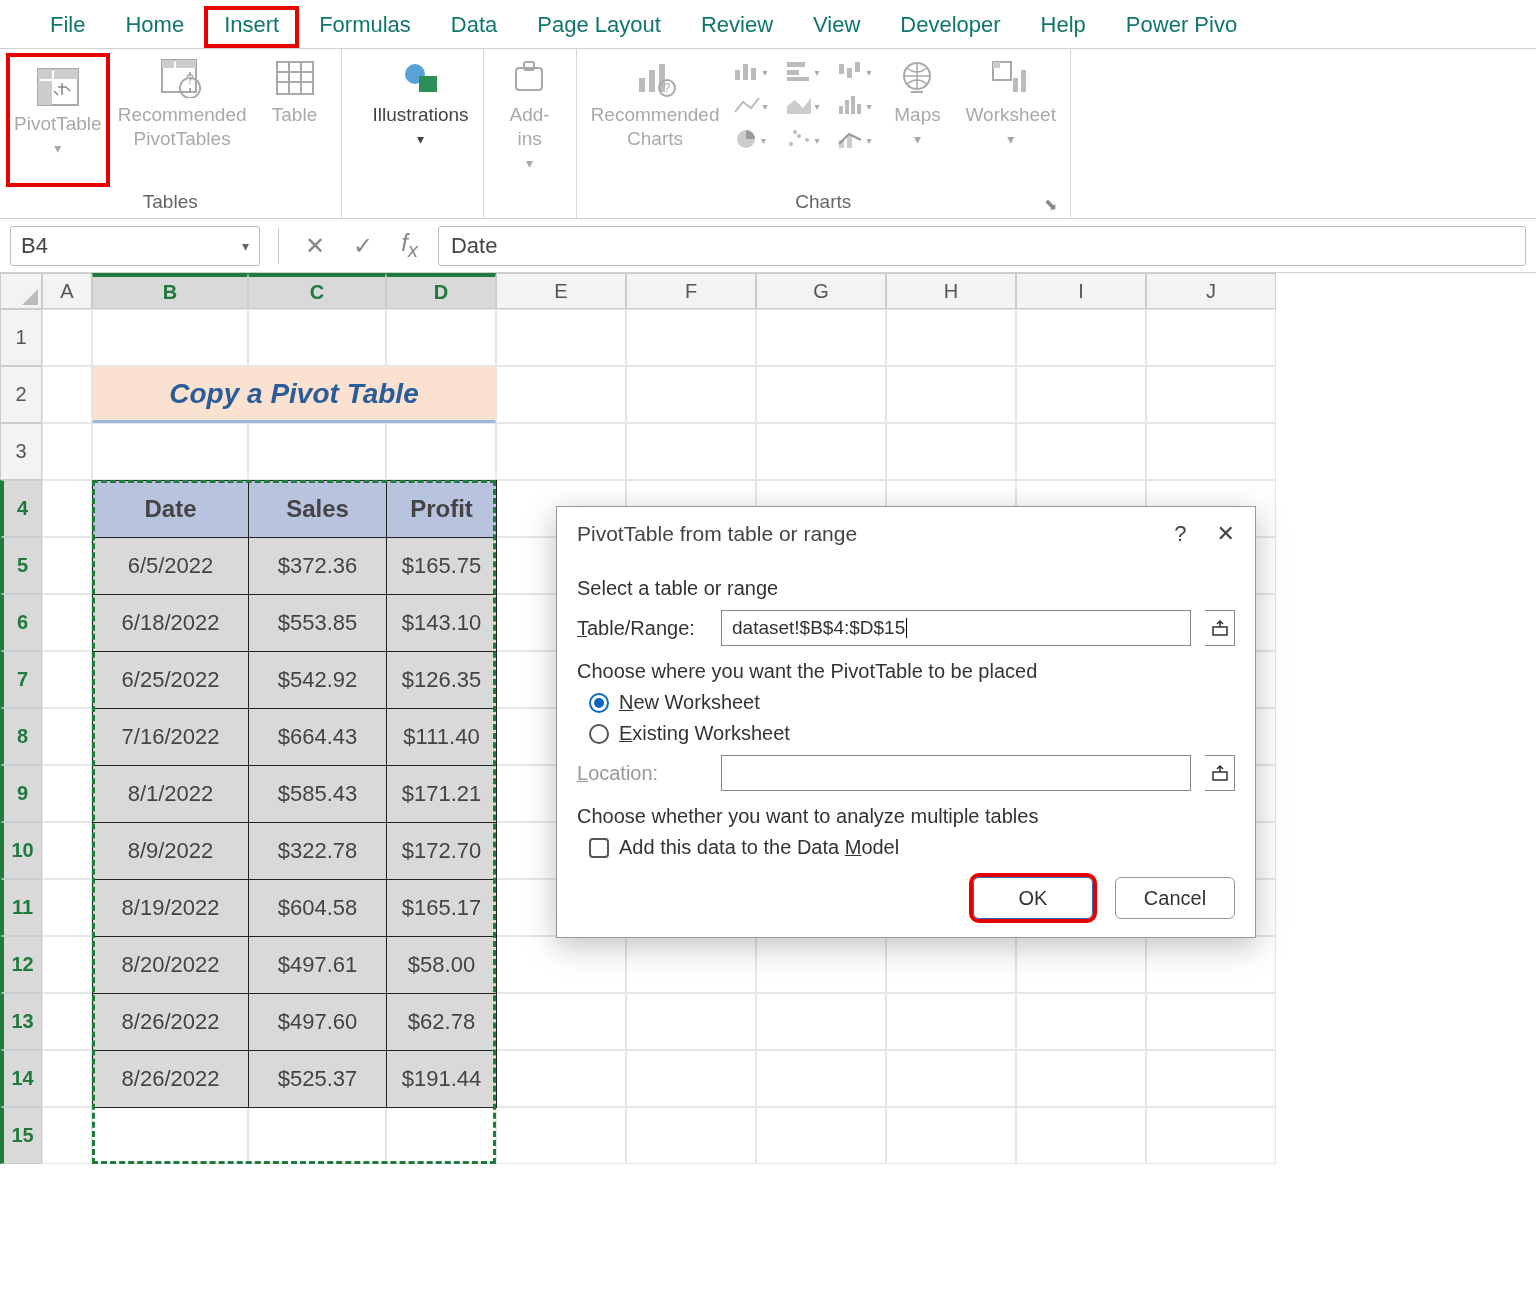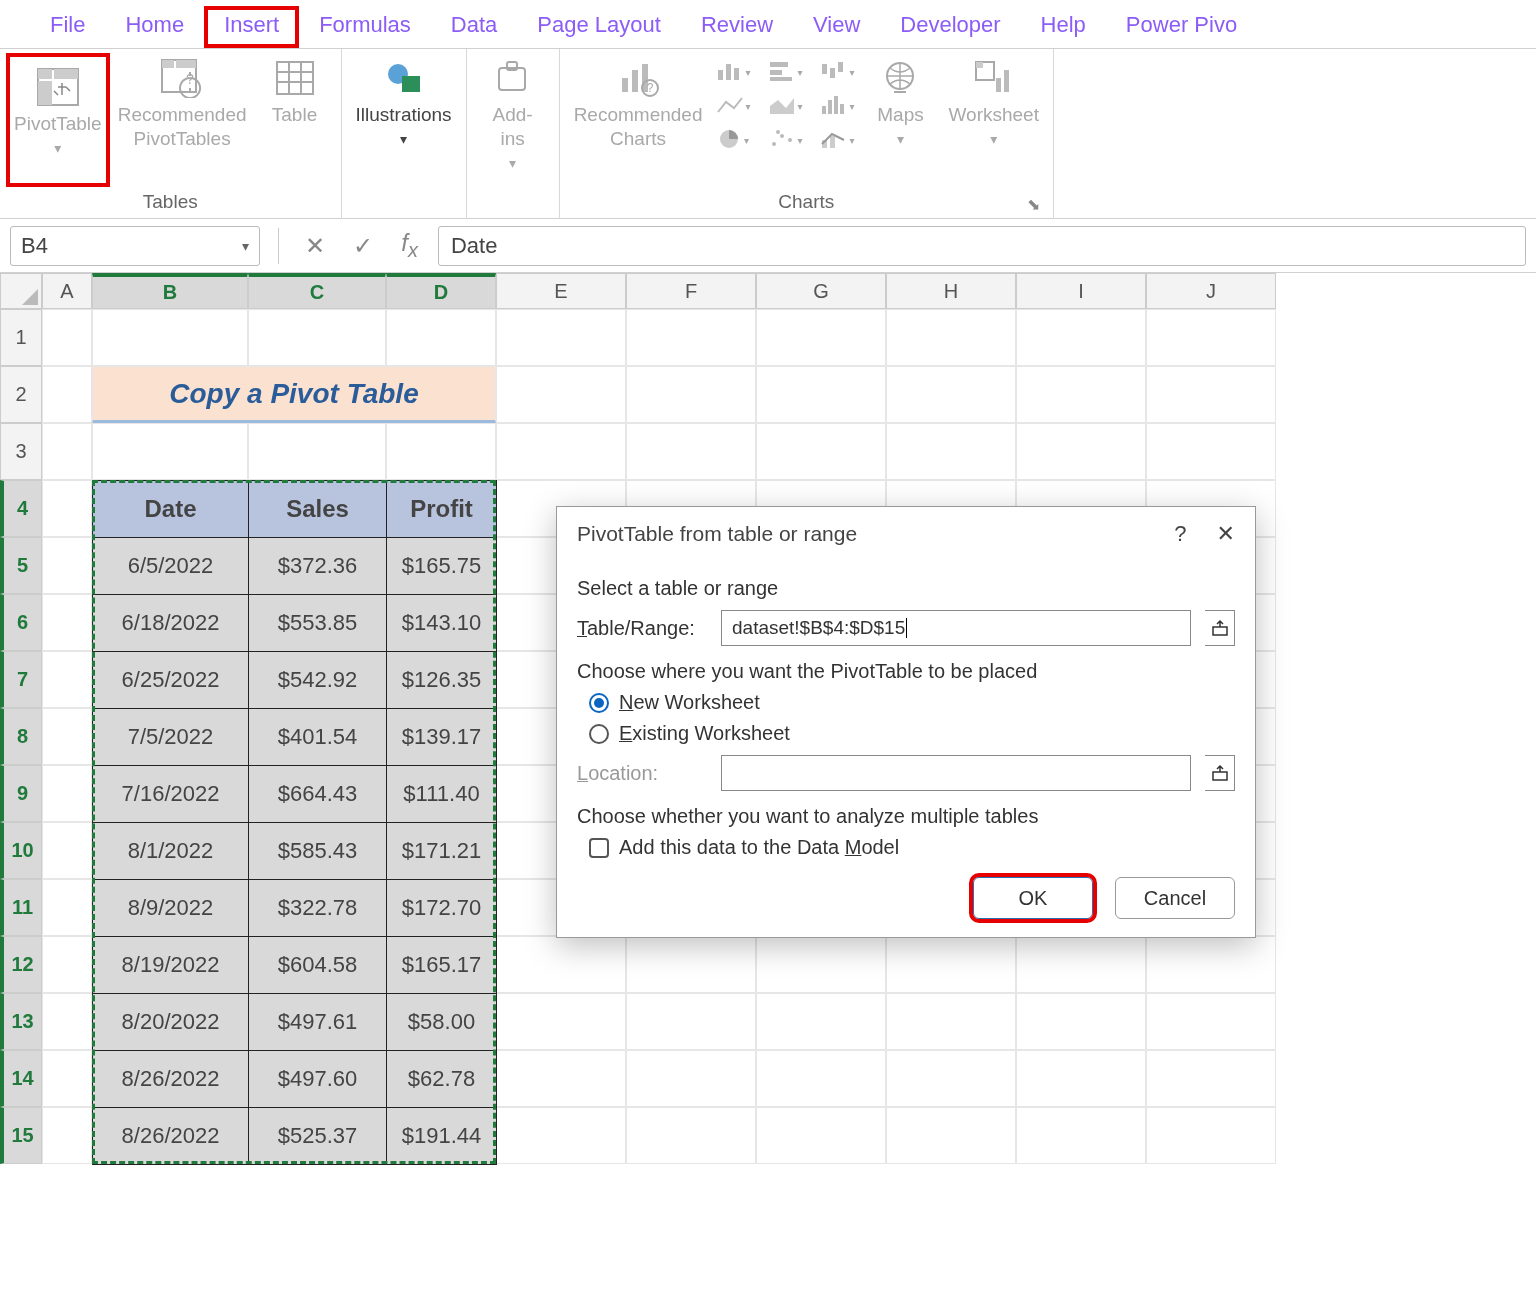--- a/index.html
+++ b/index.html
@@ -1,27 +1,27 @@
 <!DOCTYPE html>
 <html><head>
 <meta charset="utf-8">
 <style>
 * { box-sizing: border-box; margin: 0; padding: 0; font-family: "Segoe UI", Arial, sans-serif; }
 body { background: #fff; width: 1536px; height: 1303px; overflow: hidden; position: relative; color:#444;}
 
-.menubar { display:flex; gap:0; padding: 6px 0 0 30px; font-size:22px; color:#8b5cf6; border-bottom:1px solid #d0d0d0;}
+.menubar { display:flex; gap:0; padding: 6px 0 0 30px; font-size:22px; color:#0f766e; border-bottom:1px solid #d0d0d0;}
 .menubar .tab { padding: 6px 20px 10px 20px; cursor:pointer;}
 .menubar .tab.highlight { border:4px solid #e60000; padding:2px 16px 6px 16px; font-weight:400;}
 
 .ribbon { display:flex; border-bottom:1px solid #d0d0d0; height:170px; position:relative;}
 .rgroup { display:flex; flex-direction:column; border-right:1px solid #d8d8d8; padding:4px 6px 0 6px; height:170px;}
 .rgroup .items { display:flex; flex:1;}
 .rgroup .grouplabel { text-align:center; font-size:19px; color:#666; padding:4px 0 6px 0;}
 .rbtn { display:flex; flex-direction:column; align-items:center; justify-content:flex-start; padding:4px 8px; color:#a9a9a9; font-size:19px; text-align:center; line-height:1.25; gap:4px; min-width:80px;}
-.rbtn.dark { color:#444;}
+.rbtn.dark { color:#444;margin-left:17px;}
 .rbtn .icon { width:48px; height:42px; display:flex; align-items:center; justify-content:center;}
 .rbtn.highlight-red { border:4px solid #e60000; padding:9px 4px;}
 .caret::after { content:"▾"; font-size:14px; display:block; color:inherit;}
 .minirows { display:flex; flex-direction:column; gap:6px; padding:4px 6px;}
 .minirows .row { display:flex; gap:18px;}
 .mini-icon { width:34px; height:28px; color:#a9a9a9; display:flex; align-items:center; justify-content:center;}
 .mini-icon .caret2::after { content:"▾"; font-size:10px; margin-left:2px;}
 .launcher { position:absolute; right:8px; bottom:6px; width:18px; height:18px; color:#888; font-size:16px;}
 
 .fbar { display:flex; align-items:center; height:54px; border-bottom:1px solid #d0d0d0; padding:0 10px; gap:12px;}
@@ -542,25 +542,20 @@
                 <td class="c1">6/18/2022</td>
                 <td class="c2">$553.85</td>
                 <td class="c3">$143.10</td>
               </tr>
               <tr>
                 <td class="c1">6/25/2022</td>
                 <td class="c2">$542.92</td>
                 <td class="c3">$126.35</td>
               </tr>
               <tr>
-                <td class="c1">7/5/2022</td>
-                <td class="c2">$401.54</td>
-                <td class="c3">$139.17</td>
-              </tr>
-              <tr>
                 <td class="c1">7/16/2022</td>
                 <td class="c2">$664.43</td>
                 <td class="c3">$111.40</td>
               </tr>
               <tr>
                 <td class="c1">8/1/2022</td>
                 <td class="c2">$585.43</td>
                 <td class="c3">$171.21</td>
               </tr>
               <tr>

